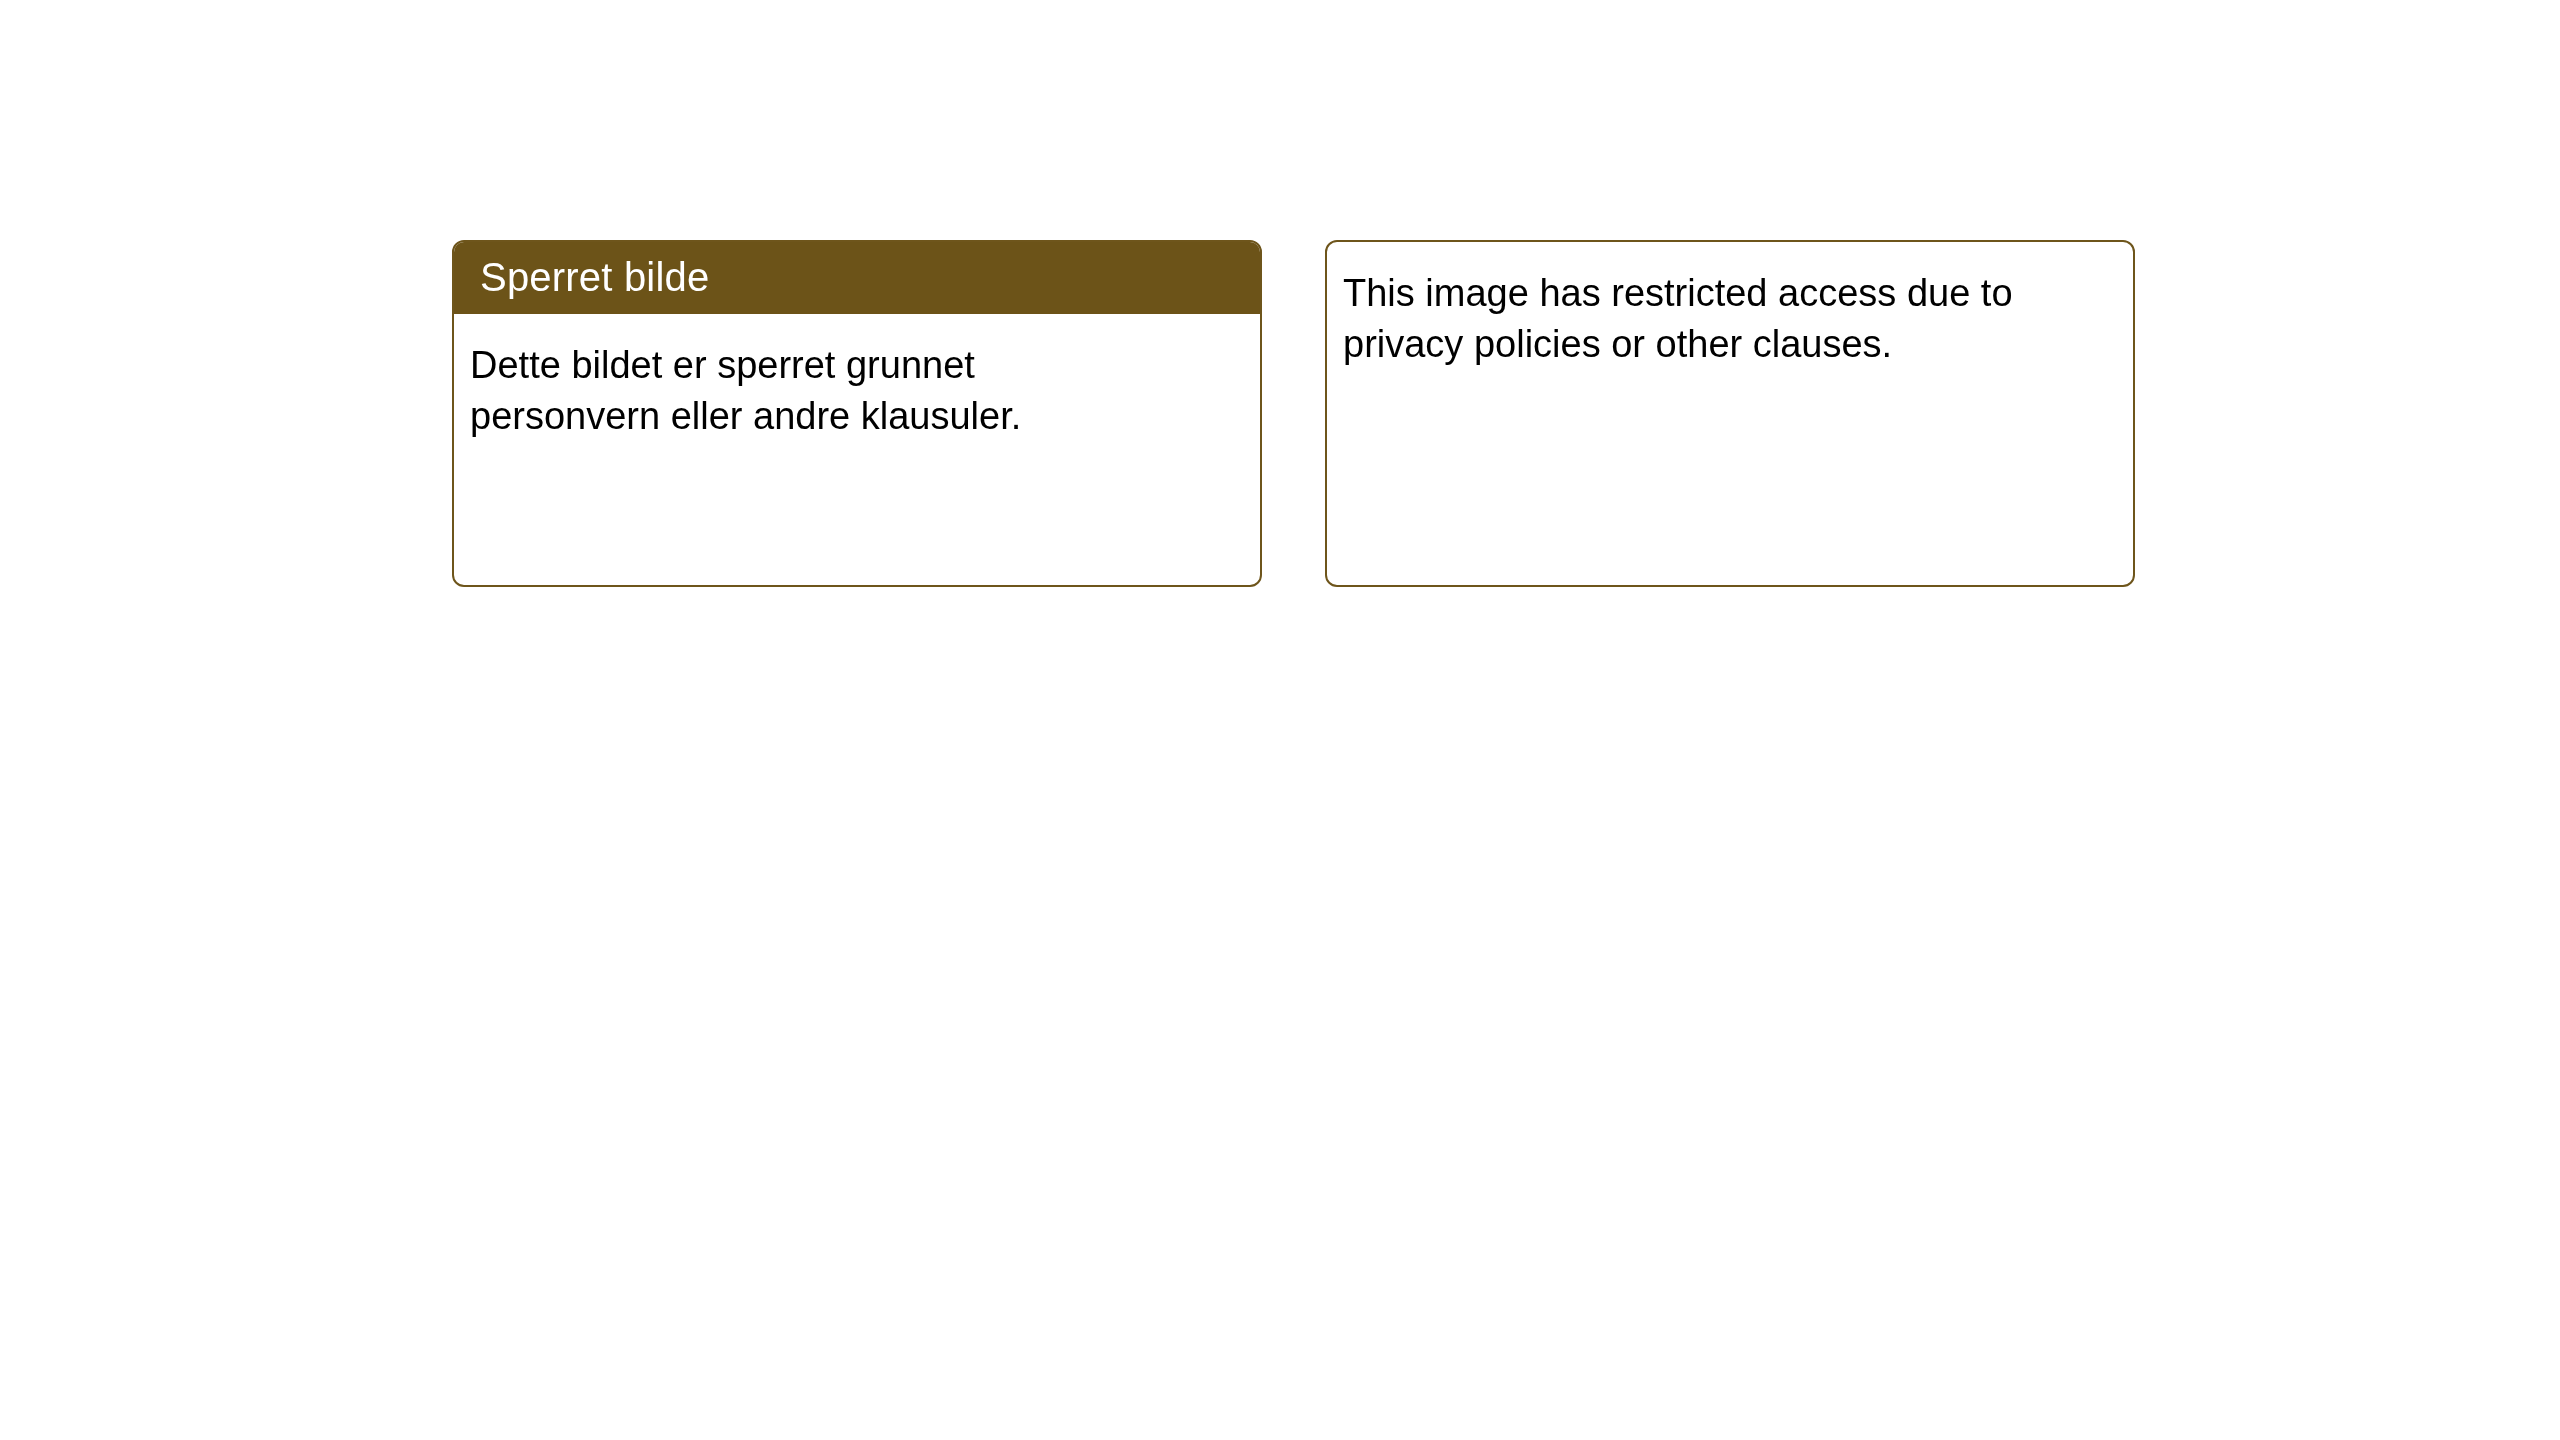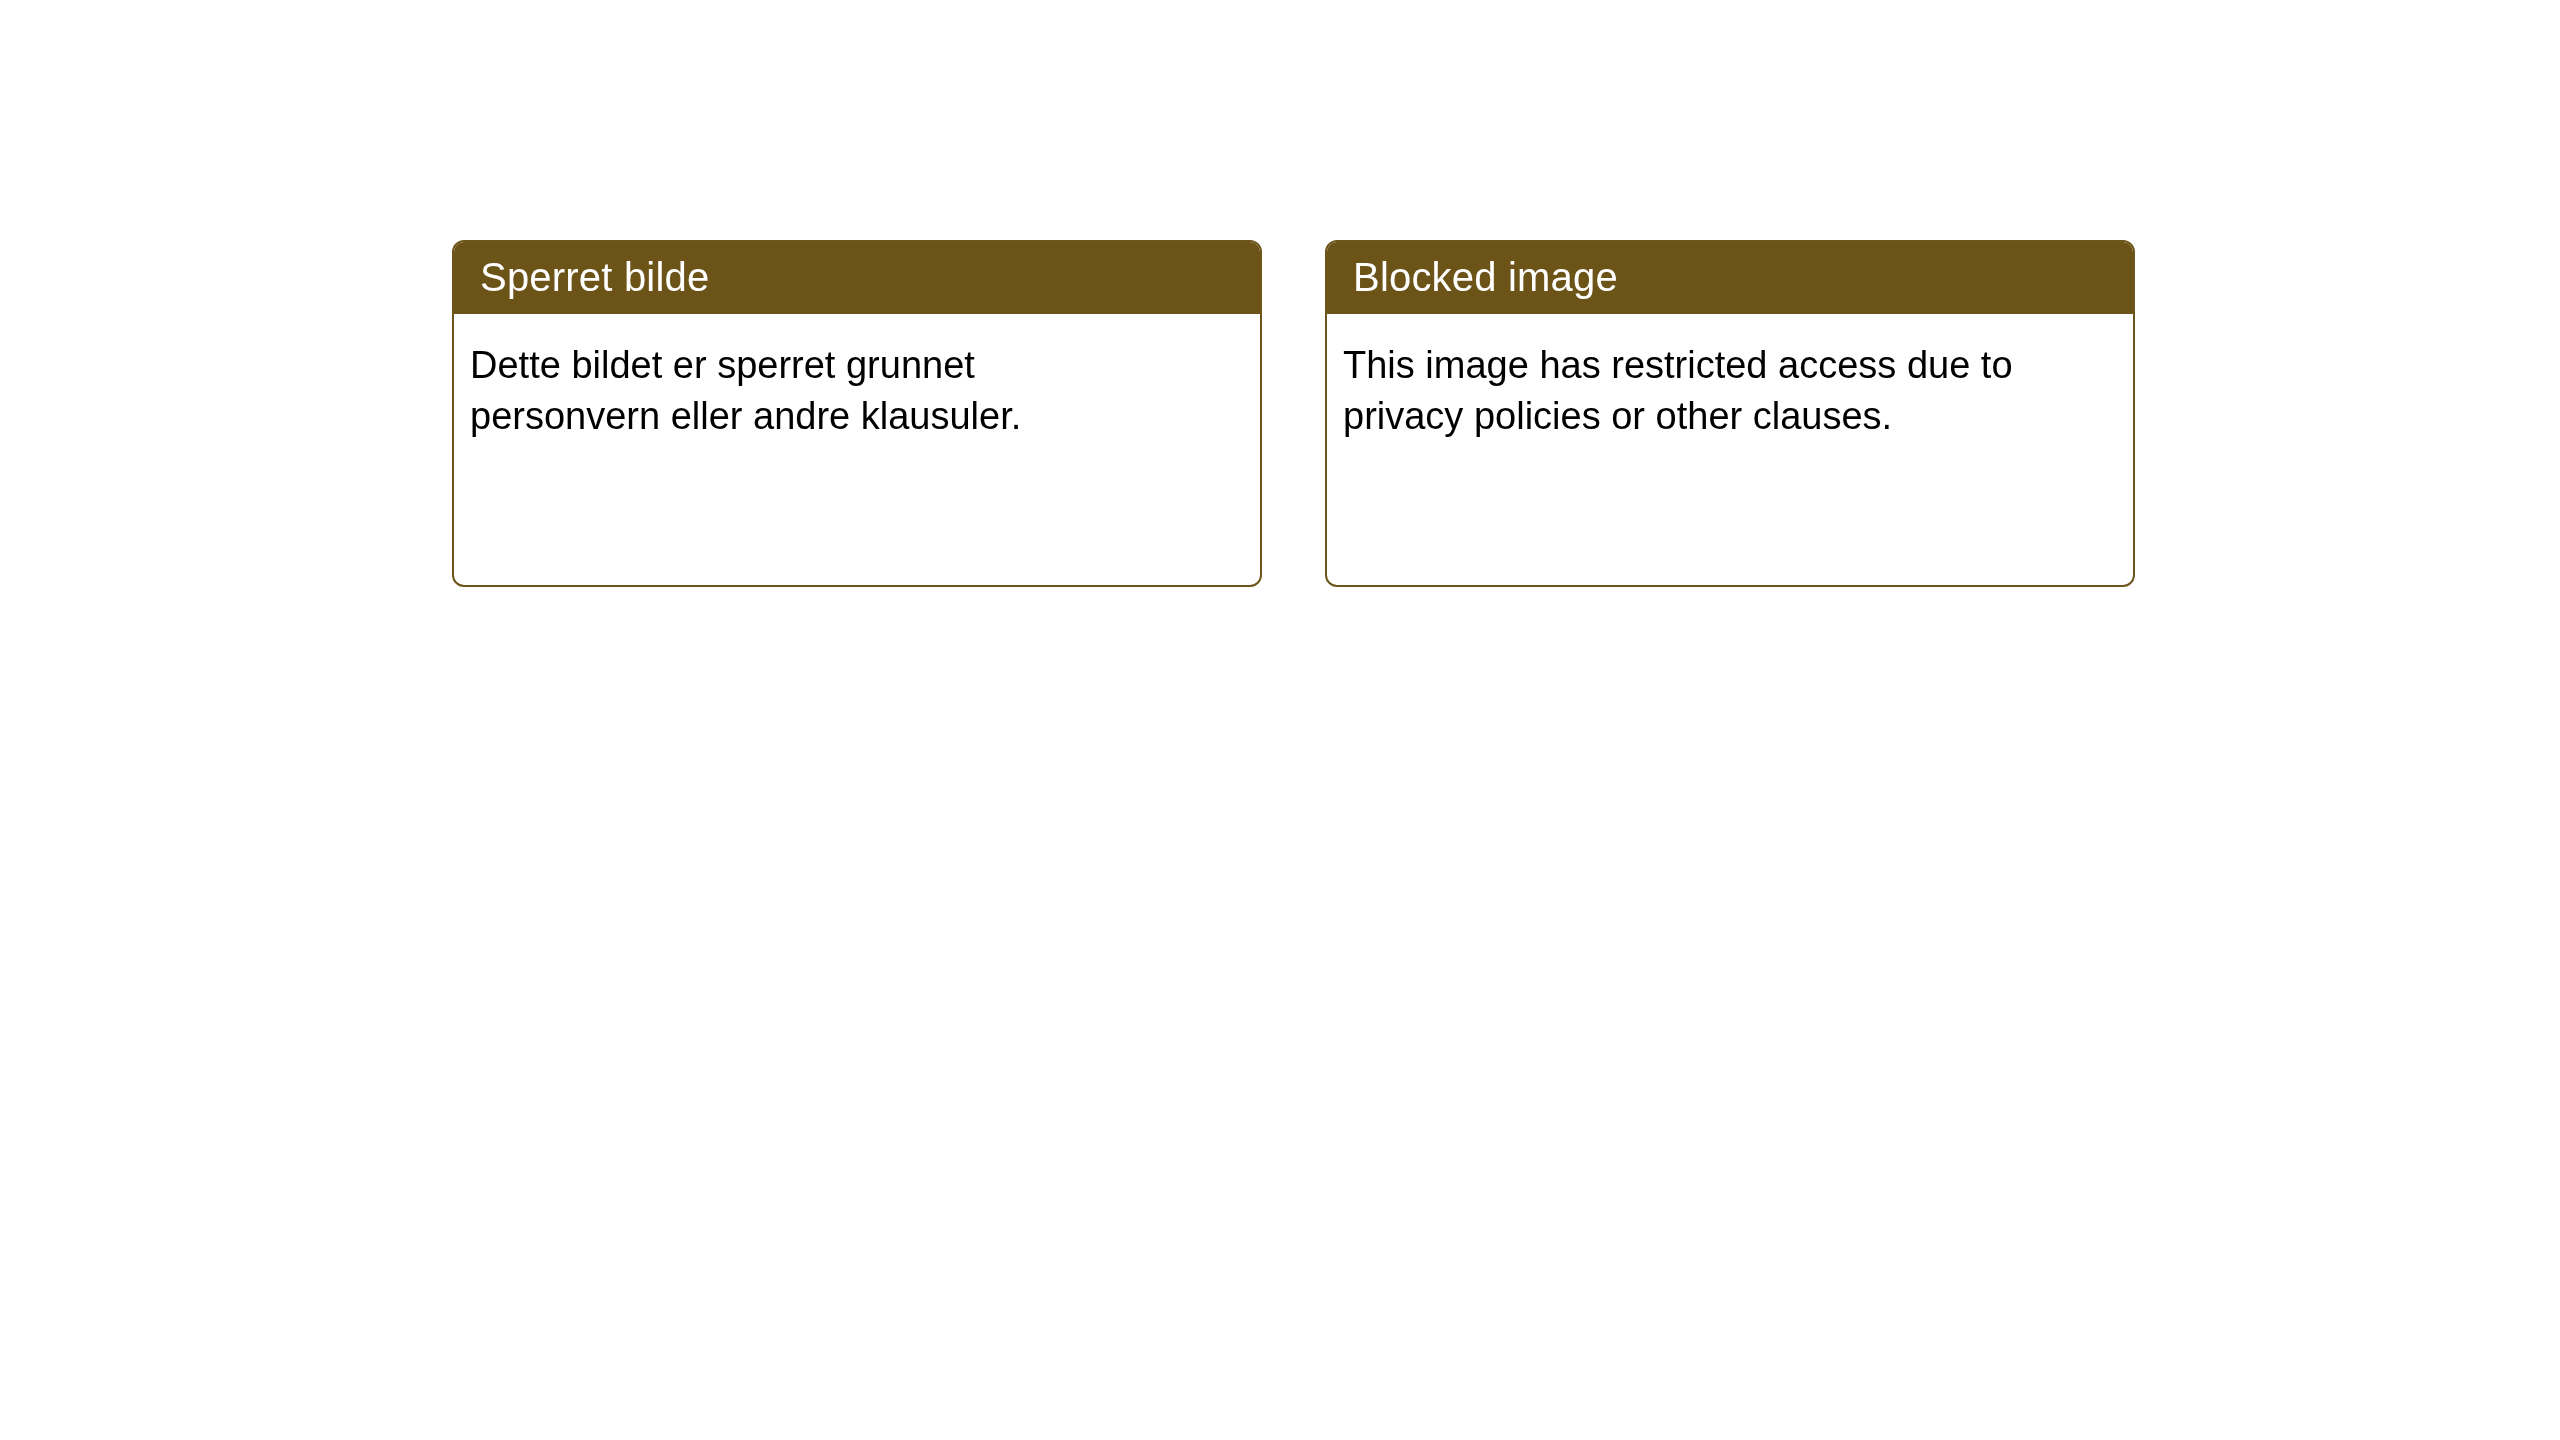--- a/index.html
+++ b/index.html
@@ -77,20 +77,19 @@
   <div class="notice-row">
 
     <div class="notice-card">
       <div class="notice-header">Sperret bilde</div>
       <div class="notice-body">
         <p>Dette bildet er sperret grunnet personvern eller andre klausuler.</p>
       </div>
     </div>
 
     <div class="notice-card">
-      <div class="notice-header">Blocked image</div>
       <div class="notice-body">
         <p>This image has restricted access due to privacy policies or other clauses.</p>
       </div>
     </div>
 
   </div>
 </div>
 
 </body></html>

